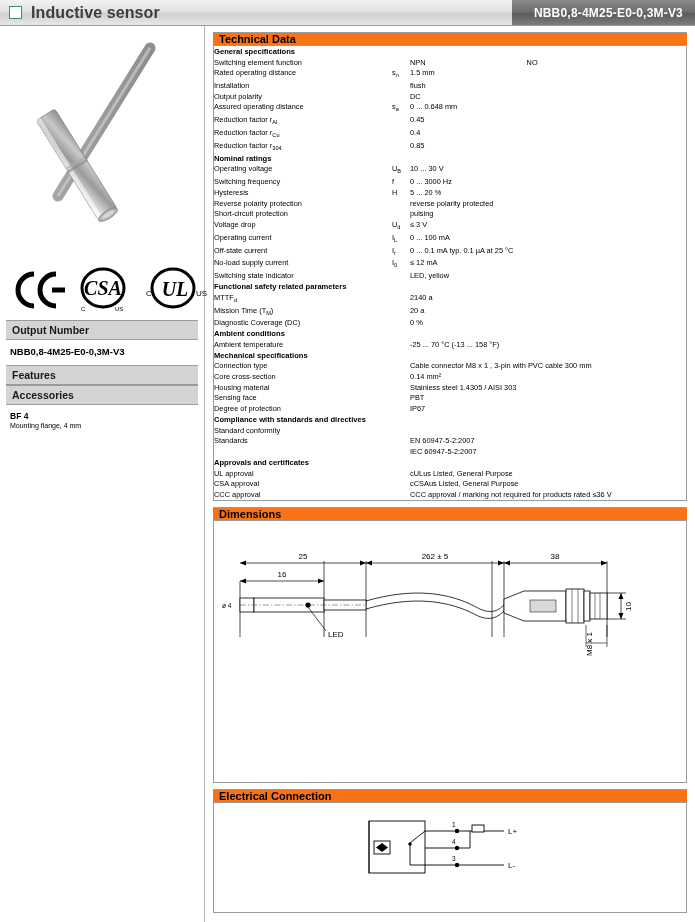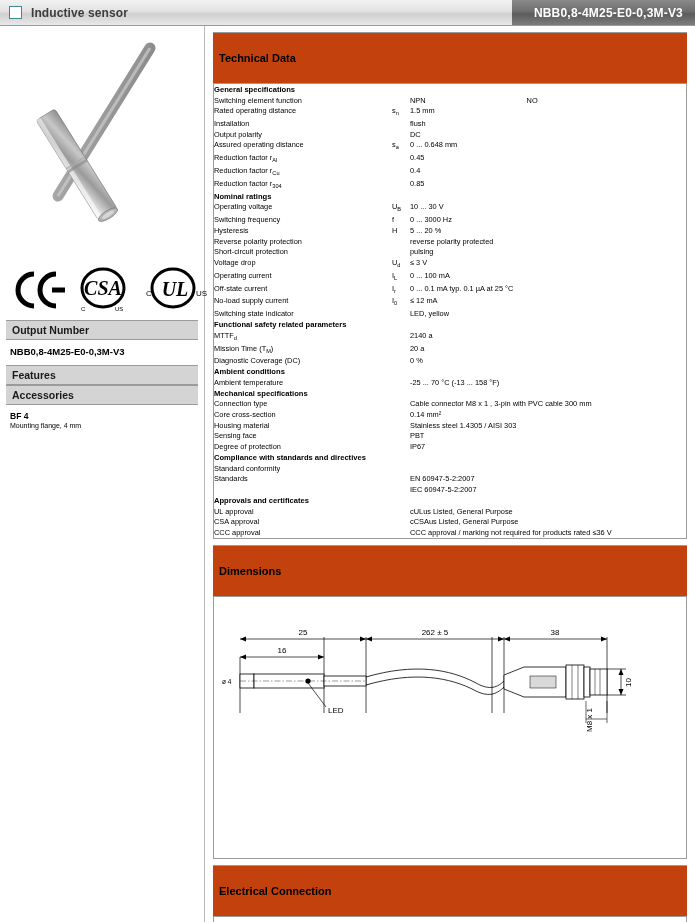--- a/index.html
+++ b/index.html
@@ -24,21 +24,21 @@
     align-items: center;
     position: relative;
   }
   .header-swatch {
     width: 13px; height: 13px;
     border: 1px solid #3b8c8c;
     background: #ffffff;
     margin-left: 9px;
   }
   .header-title {
-    font-size: 12px;
+    font-size: 16px;
     font-weight: bold;
     color: #3d3d3d;
     margin-left: 9px;
     letter-spacing: 0.1px;
   }
   .header-right {
     position: absolute;
     right: 0; top: 0; bottom: 0;
     background: linear-gradient(to bottom, #8a8a8a 0%, #6f6f6f 45%, #5c5c5c 55%, #7d7d7d 100%);
     color: #fff;
@@ -96,26 +96,26 @@
   ul.features li {
     font-size: 8.5px;
     font-weight: bold;
     margin-bottom: 4px;
   }
   .acc-title { font-size: 8.5px; font-weight: bold; }
   .acc-sub { font-size: 7px; margin-top: 1px; }
 
   
   .panel-title {
-    background: #c2410c;
+    background: #f97316;
     border-top: 1px solid #9b9b9b;
     border-bottom: 1px solid #9b9b9b;
     font-size: 11px;
     font-weight: bold;
-    padding: 19px 6px;
+    padding: 0 6px;
   }
   .tech-box {
     border: 1px solid #9b9b9b;
     border-top: none;
   }
   table.spec {
     width: 100%;
     border-collapse: collapse;
     font-size: 7.4px;
   }

